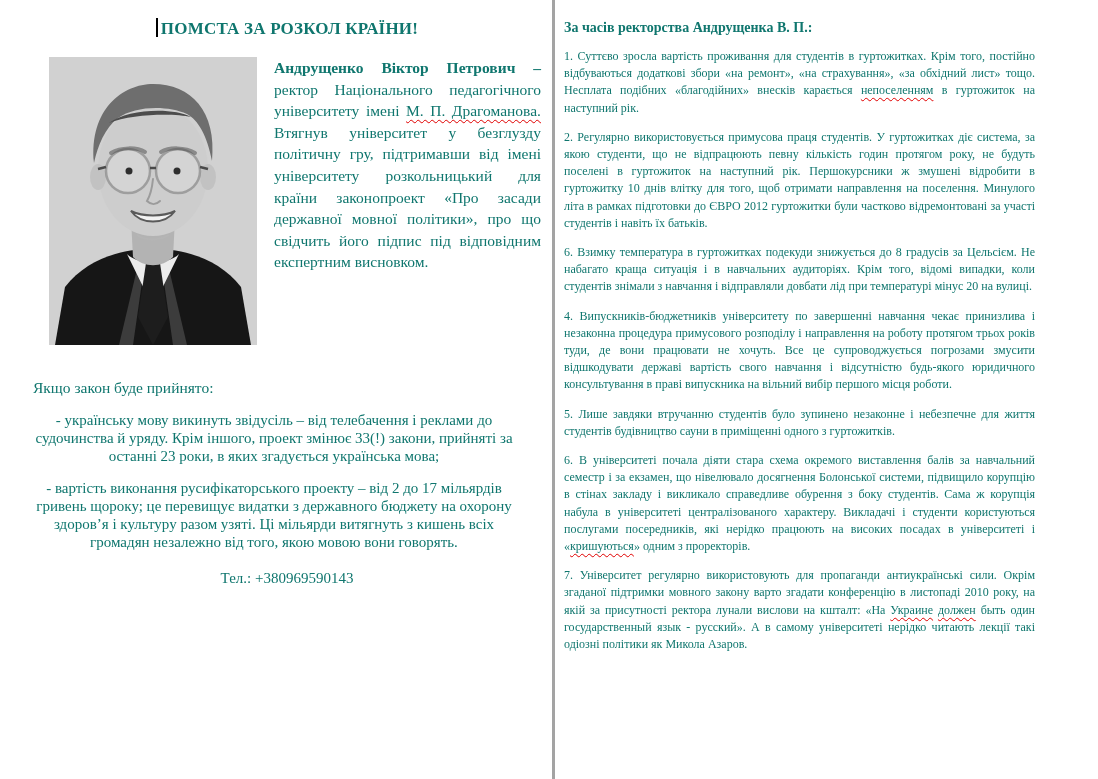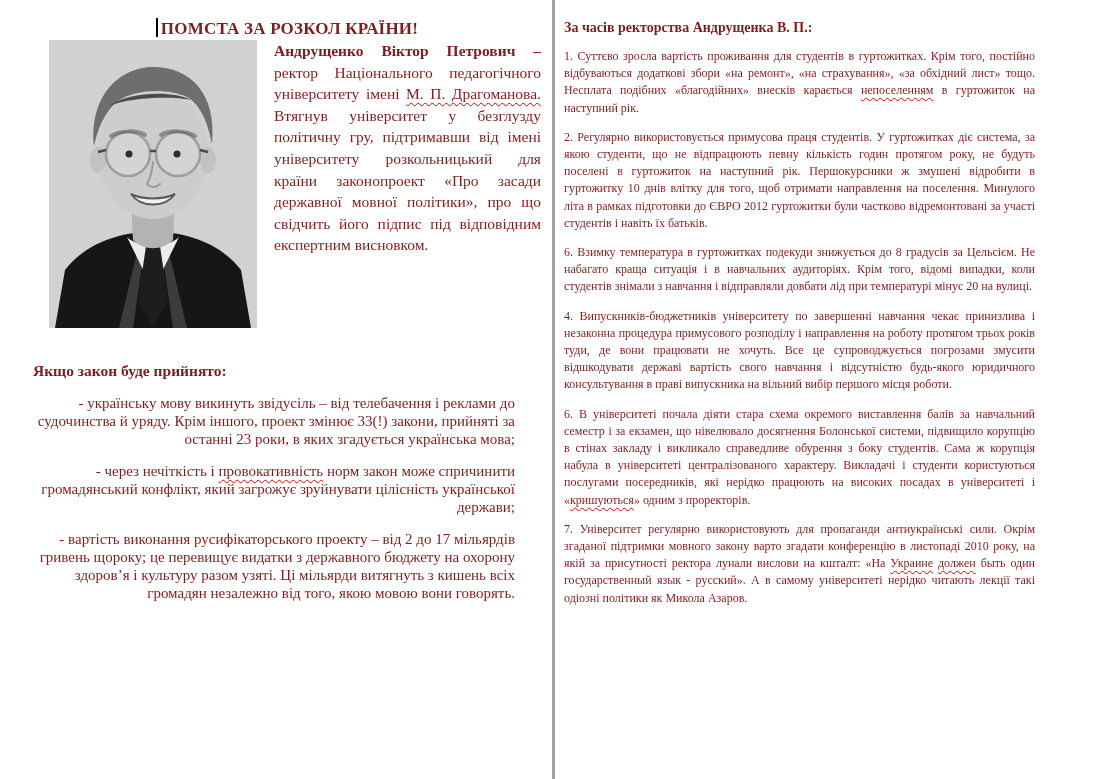--- a/index.html
+++ b/index.html
@@ -1,21 +1,21 @@
 <!DOCTYPE html>
 <html><head>
 <meta charset="utf-8">
 <style>
   html, body { margin: 0; padding: 0; background: #ffffff; }
   .page {
     position: relative;
     width: 1098px;
     height: 779px;
     background: #ffffff;
-    color: #7f1d1d;
+    color: #0f766e;
     font-family: "Liberation Serif", "DejaVu Serif", serif;
     overflow: hidden;
   }
   .col-divider {
     position: absolute;
     left: 552px; top: 0;
     width: 3px; height: 779px;
     background: #a3a3a3;
   }
   
@@ -33,21 +33,21 @@
     letter-spacing: .2px;
     white-space: nowrap;
   }
   .caret {
     display: inline-block;
     width: 2px; height: 19px;
     background: #000;
     vertical-align: -3px;
     margin-right: 3px;
   }
-  .intro-block { }
+  .intro-block { margin-top: 17px; }
   .photo-frame {
     float: left;
     width: 208px; height: 288px;
     margin-left: 16px;
     margin-right: 17px;
     background: #d8d8d8;
   }
   .photo-frame svg { display: block; width: 208px; height: 288px; }
   .intro-text {
     font-size: 15.5px;
@@ -59,29 +59,29 @@
     text-decoration: underline;
     text-decoration-style: wavy;
     text-decoration-color: #e00000;
     text-decoration-thickness: 1px;
     text-underline-offset: 3px;
     text-decoration-skip-ink: none;
   }
   .left-section-heading {
     clear: both;
     padding-top: 33px;
-    font-weight: bold;
+    font-weight: normal;
     font-size: 15.5px;
     line-height: 19px;
   }
   .bullet-para {
     margin-top: 14px;
     font-size: 15px;
     line-height: 18px;
-    text-align: right;
+    text-align: center;
     width: 482px;
   }
   .phone-line {
     margin-top: 19px;
     text-align: center;
     font-size: 15px;
   }
   
   .right-col {
     position: absolute;
@@ -155,29 +155,30 @@
 
           <path d="M88,178 C98,184 110,184 120,178" stroke="#b5b5b5" stroke-width="2" fill="none"></path>
         </svg>
       </div>
       <div class="intro-text"><span class="seg-bold">Андрущенко Віктор Петрович – </span><span>ректор Національного педагогічного університету імені </span><span class="misspelled">М. П. Драгоманова.</span><span> Втягнув університет у безглузду політичну гру, підтримавши від імені університету розкольницький для країни законопроект «Про засади державної мовної політики», про що свідчить його підпис під відповідним експертним висновком.</span></div>
     </div>
 
     <div class="left-section-heading">Якщо закон буде прийнято:</div>
 
     <div class="bullet-para"><span>- українську мову викинуть звідусіль – від телебачення і реклами до судочинства й уряду. Крім іншого, проект змінює 33(!) закони, прийняті за останні 23 роки, в яких згадується українська мова;</span></div>
-    <div class="bullet-para"><span>- через нечіткість і </span><span class="misspelled">провокативність</span><span> норм закон може спричинити громадянський конфлікт, який загрожує зруйнувати цілісність української держави;</span></div>
     <div class="bullet-para"><span>- вартість виконання русифікаторського проекту – від 2 до 17 мільярдів гривень щороку; це перевищує видатки з державного бюджету на охорону здоров’я і культуру разом узяті. Ці мільярди витягнуть з кишень всіх громадян незалежно від того, якою мовою вони говорять.</span></div>
 
+    <div class="phone-line">Тел.: +380969590143</div>
   </div>
 
   <div class="right-col">
     <div class="right-heading">За часів ректорства Андрущенка В. П.:</div>
 
     <div class="numbered-para"><span>1. Суттєво зросла вартість проживання для студентів в гуртожитках. Крім того, постійно відбуваються додаткові збори «на ремонт», «на страхування», «за обхідний лист» тощо. Несплата подібних «благодійних» внесків карається </span><span class="misspelled">непоселенням</span><span> в гуртожиток на наступний рік.</span></div>
     <div class="numbered-para"><span>2. Регулярно використовується примусова праця студентів. У гуртожитках діє система, за якою студенти, що не відпрацюють певну кількість годин протягом року, не будуть поселені в гуртожиток на наступний рік. Першокурсники ж змушені відробити в гуртожитку 10 днів влітку для того, щоб отримати направлення на поселення. Минулого літа в рамках підготовки до ЄВРО 2012 гуртожитки були частково відремонтовані за участі студентів і навіть їх батьків.</span></div>
     <div class="numbered-para"><span>6. Взимку температура в гуртожитках подекуди знижується до 8 градусів за Цельсієм. Не набагато краща ситуація і в навчальних аудиторіях. Крім того, відомі випадки, коли студентів знімали з навчання і відправляли довбати лід при температурі мінус 20 на вулиці.</span></div>
     <div class="numbered-para"><span>4. Випускників-бюджетників університету по завершенні навчання чекає принизлива і незаконна процедура примусового розподілу і направлення на роботу протягом трьох років туди, де вони працювати не хочуть. Все це супроводжується погрозами змусити відшкодувати державі вартість свого навчання і відсутністю будь-якого юридичного консультування в праві випускника на вільний вибір першого місця роботи.</span></div>
+    <div class="numbered-para"><span>5. Лише завдяки втручанню студентів було зупинено незаконне і небезпечне для життя студентів будівництво сауни в приміщенні одного з гуртожитків.</span></div>
     <div class="numbered-para"><span>6. В університеті почала діяти стара схема окремого виставлення балів за навчальний семестр і за екзамен, що нівелювало досягнення Болонської системи, підвищило корупцію в стінах закладу і викликало справедливе обурення з боку студентів. Сама ж корупція набула в університеті централізованого характеру. Викладачі і студенти користуються послугами посередників, які нерідко працюють на високих посадах в університеті і «</span><span class="misspelled">кришуються</span><span>» одним з проректорів.</span></div>
     <div class="numbered-para"><span>7. Університет регулярно використовують для пропаганди антиукраїнські сили. Окрім згаданої підтримки мовного закону варто згадати конференцію в листопаді 2010 року, на якій за присутності ректора лунали вислови на кшталт: «На </span><span class="misspelled">Украине</span><span> </span><span class="misspelled">должен</span><span> быть один государственный язык - русский». А в самому університеті нерідко читають лекції такі одіозні політики як Микола Азаров.</span></div>
   </div>
 
 </div>
 
 </body></html>

